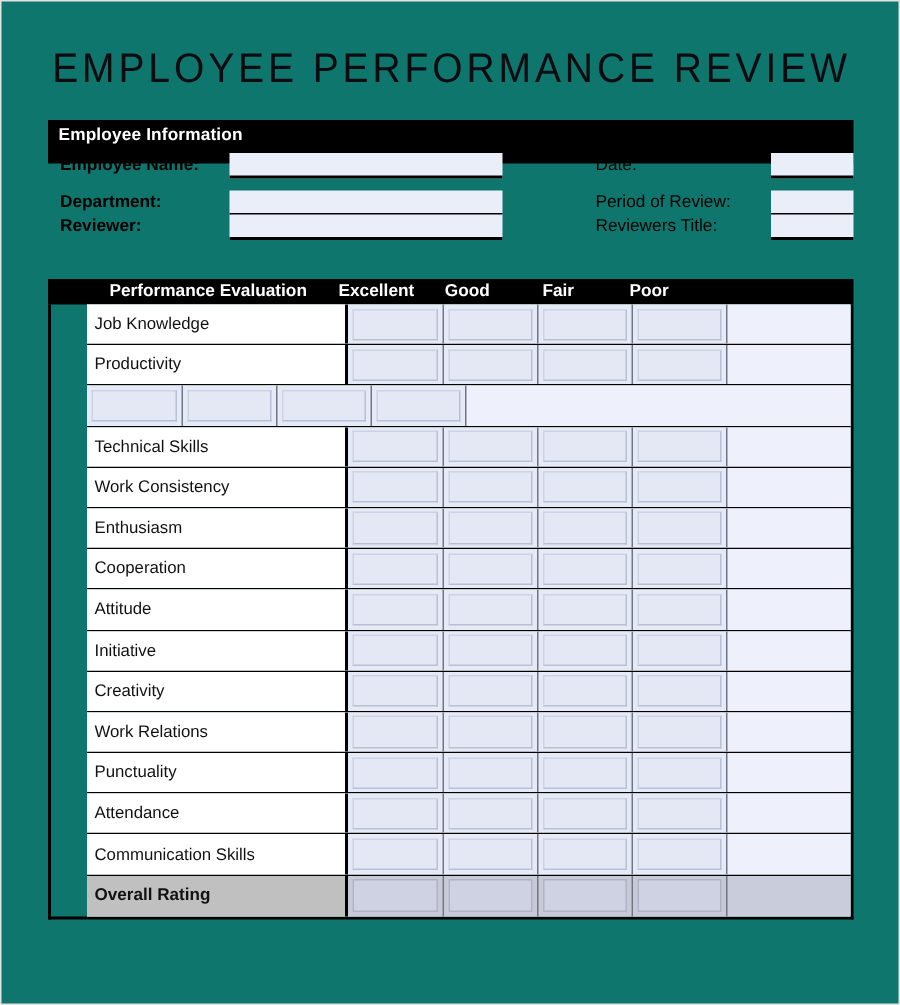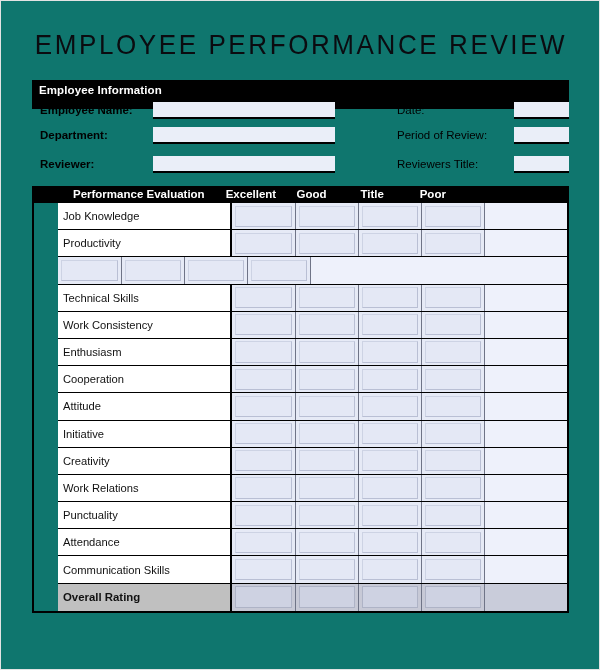--- a/index.html
+++ b/index.html
@@ -70,21 +70,21 @@
     height: 72px;
   }
   .field-row {
     position: absolute;
     height: 24px;
     left: 0;
     width: 537px;
   }
   .field-row.r0 { top: 0px; }
   .field-row.r1 { top: 25px; }
-  .field-row.r2 { top: 54px; }
+  .field-row.r2 { top: 41px; }
 
   .fl-label {
     position: absolute;
     left: 8px;
     top: 2px;
     font-size: 11.5px;
     font-weight: bold;
     color: #000000;
     white-space: nowrap;
   }
@@ -254,21 +254,21 @@
     </div>
 
   </div>
 
   <div id="eval-table">
 
     <div id="eval-head">
       <div class="th th-cat">Performance Evaluation</div>
       <div class="th th-rate">Excellent</div>
       <div class="th th-rate">Good</div>
-      <div class="th th-rate">Title</div>
+      <div class="th th-rate">Fair</div>
       <div class="th th-rate">Poor</div>
       <div class="th th-blank"></div>
     </div>
 
     <div id="eval-body">
         <div class="row">
           <div class="cat-cell">Job Knowledge</div>
           <div class="rate-cell">
             <div class="rate-box"></div>
           </div>

